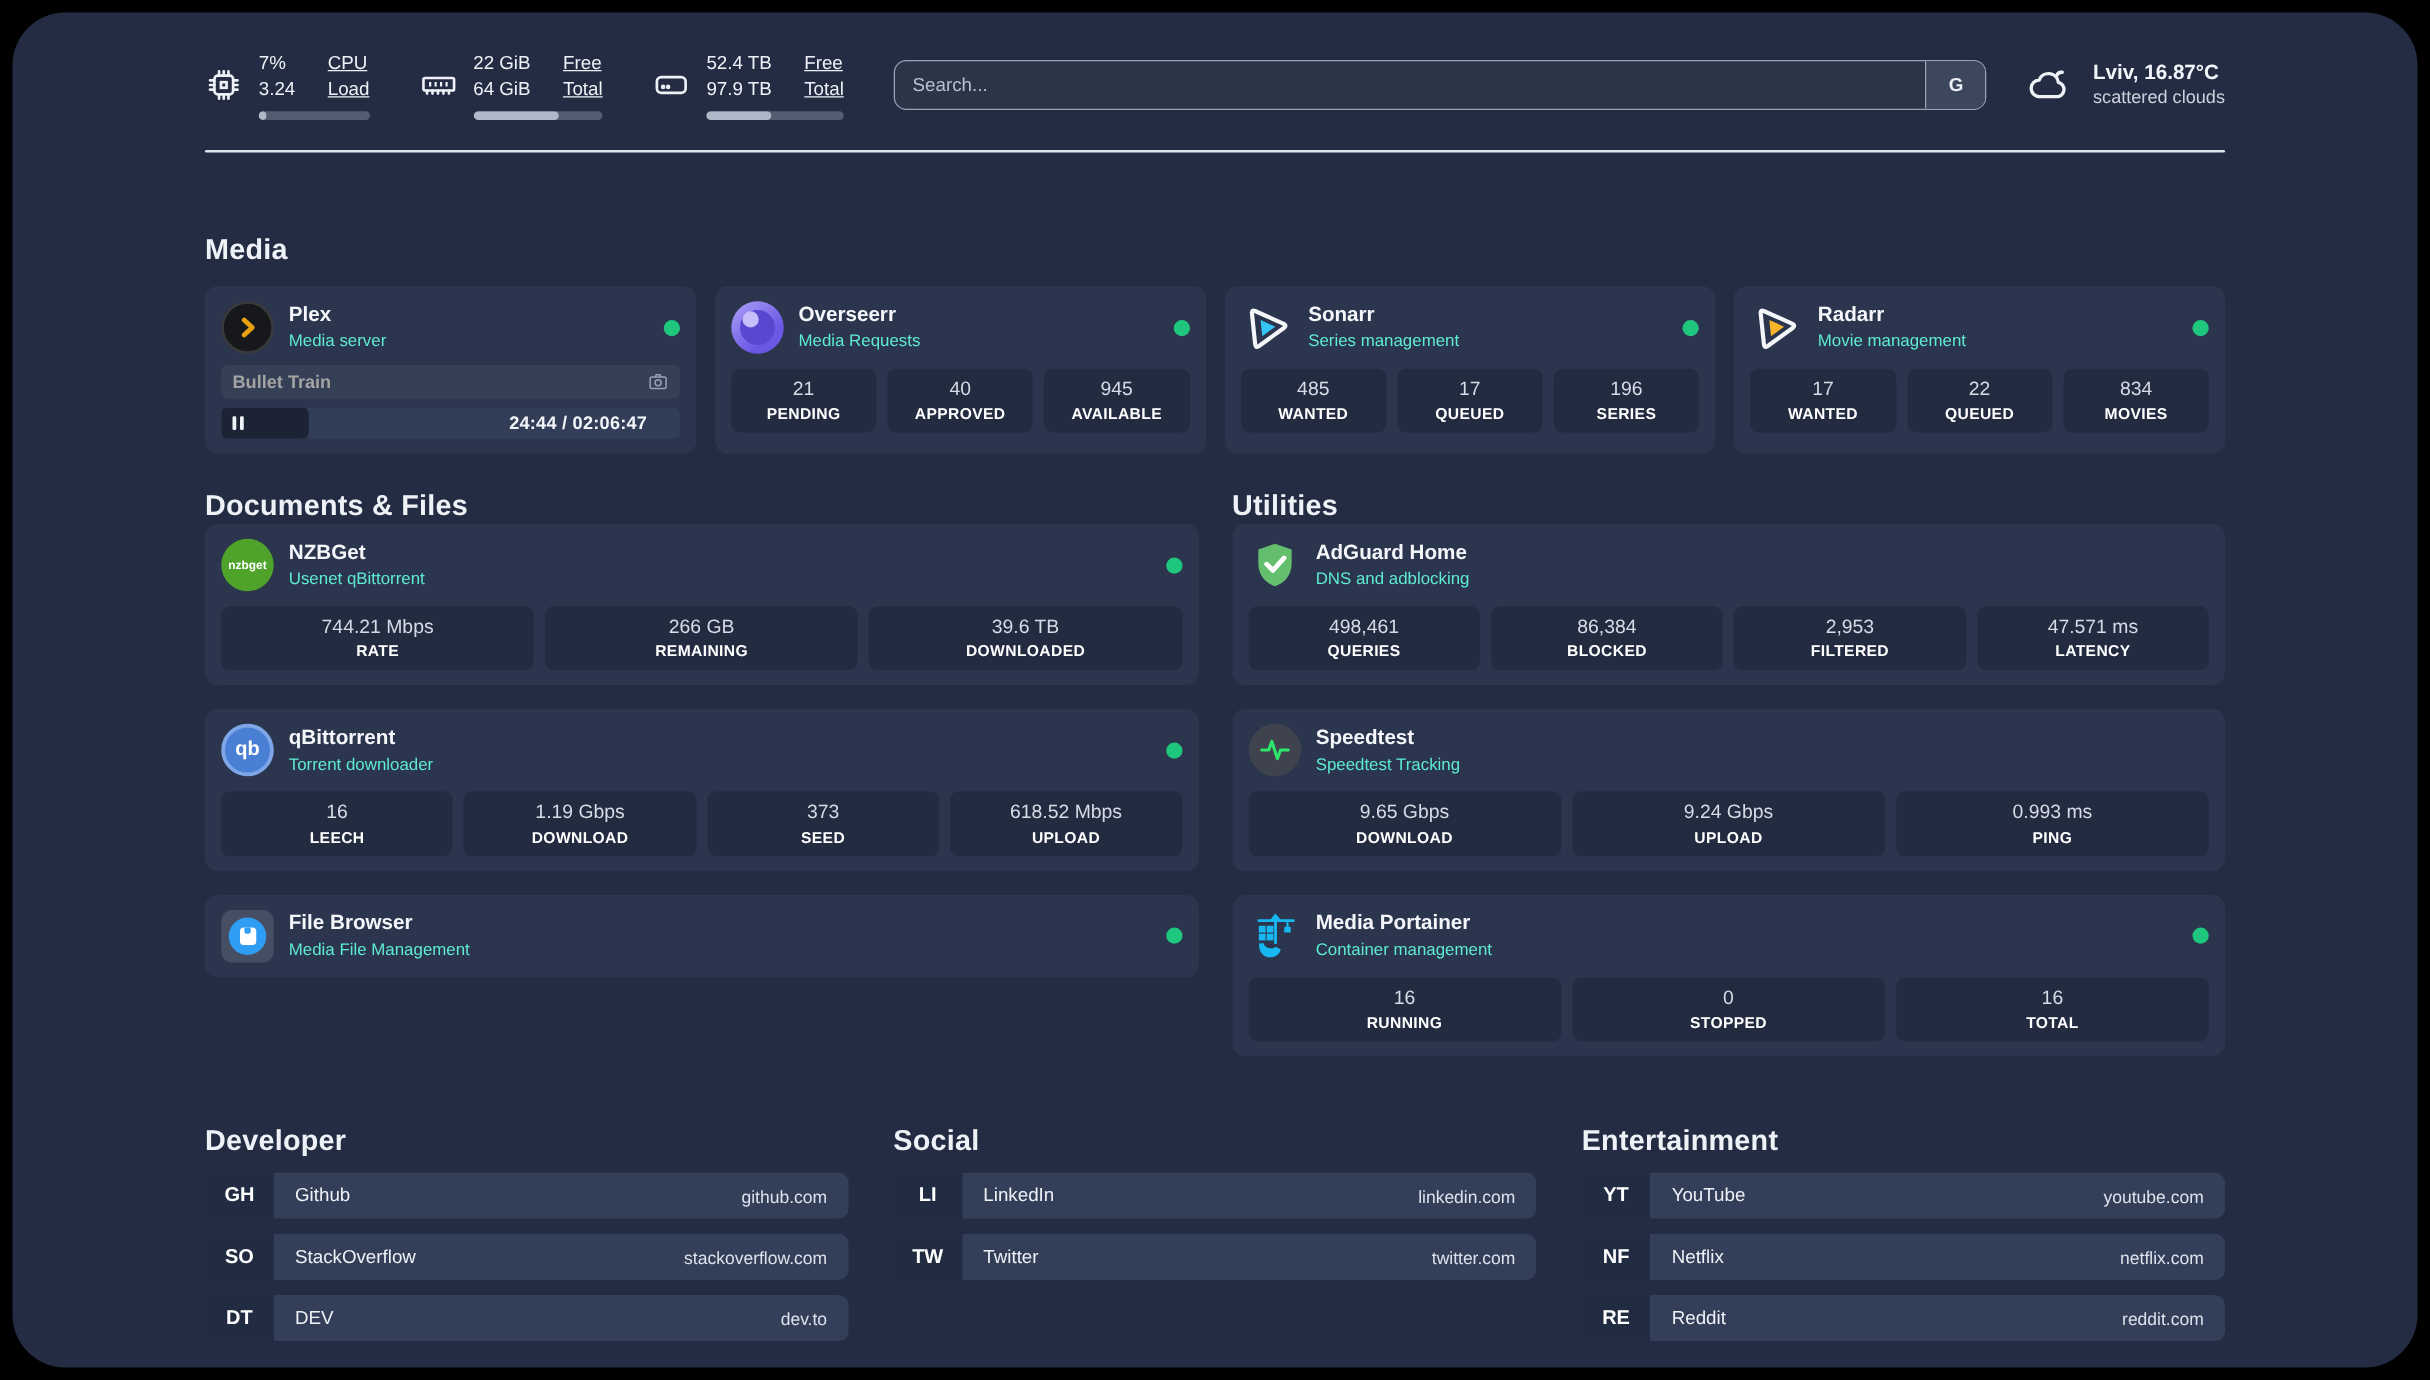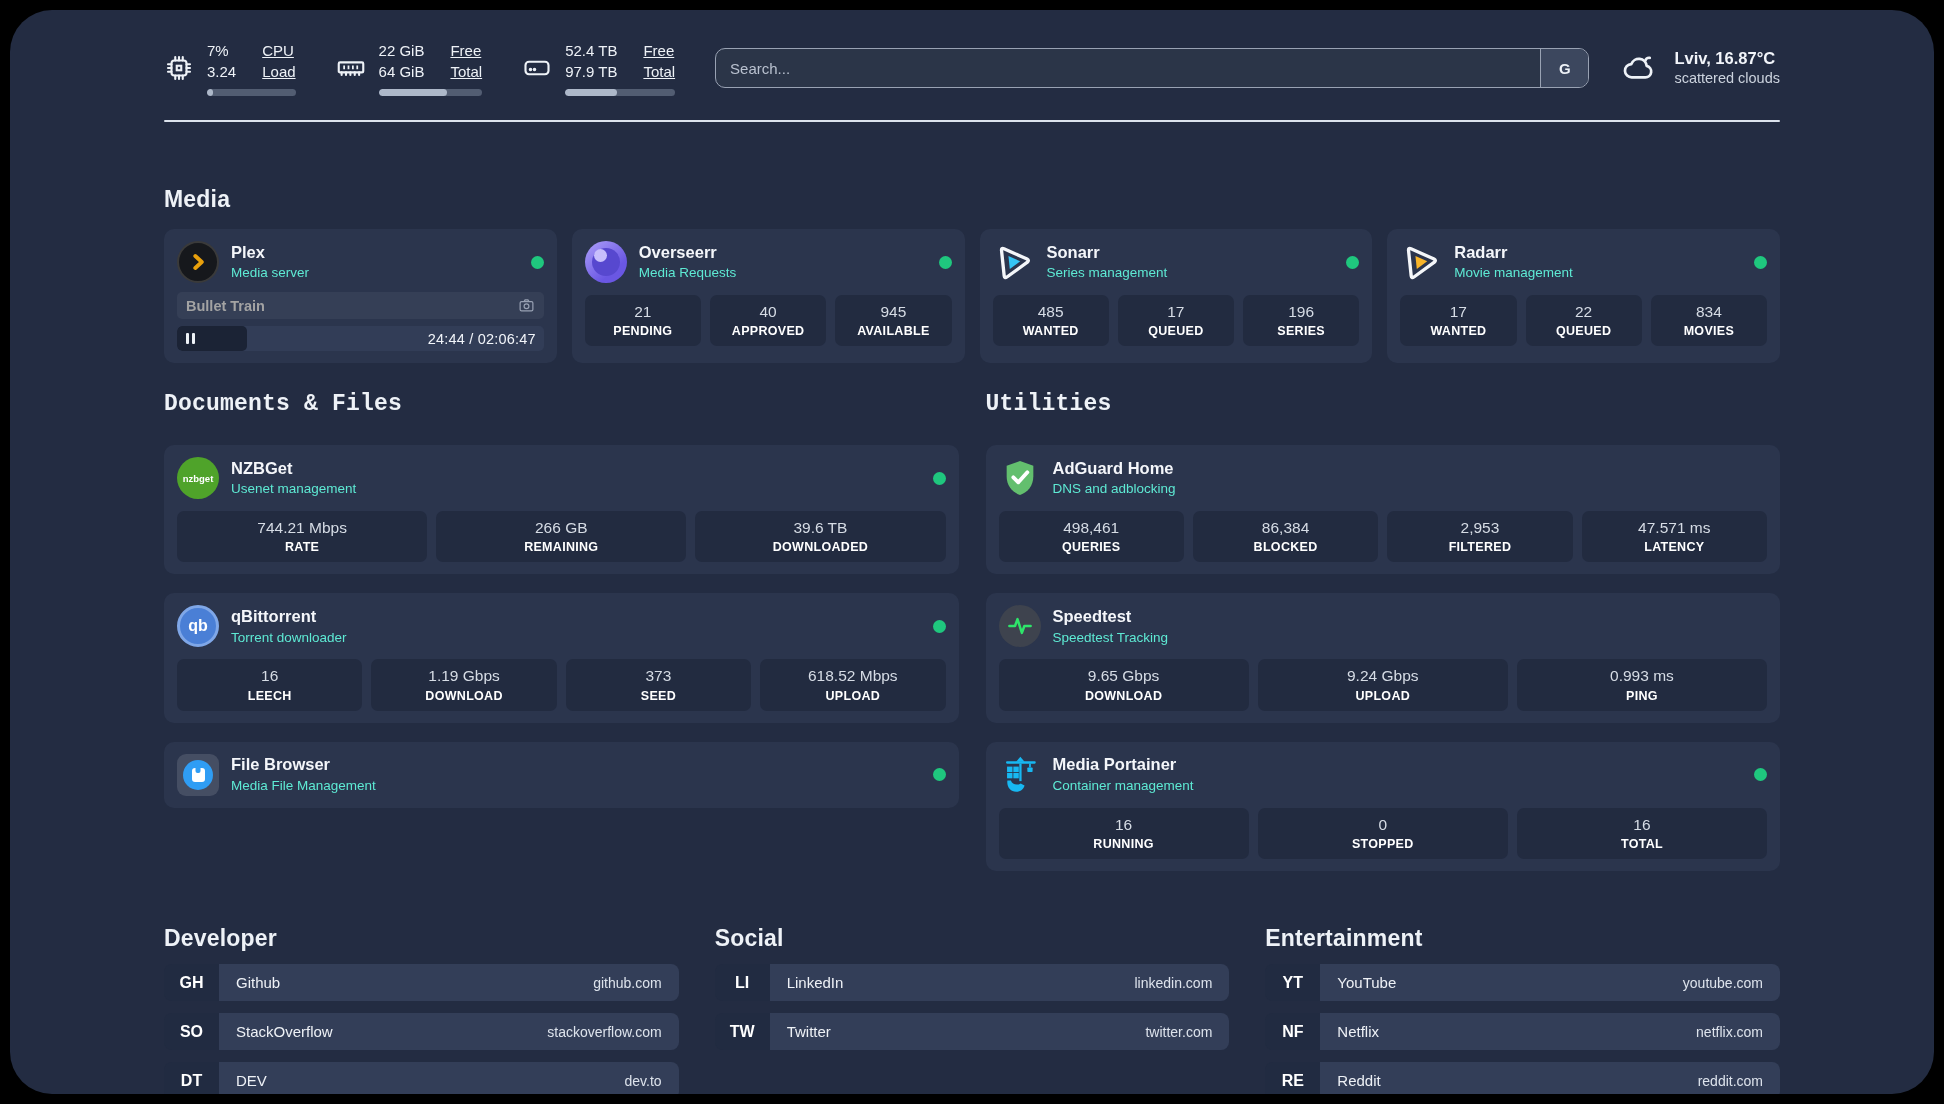--- a/index.html
+++ b/index.html
@@ -26,21 +26,21 @@
   .weather{display:flex;align-items:center;gap:13px;}
   .weather-ic{width:44px;height:34px;flex:0 0 auto;}
   .w-loc{color:#f2f5fa;font-size:16.5px;font-weight:600;line-height:1.3;}
   .w-cond{color:#ccd3de;font-size:14.5px;line-height:1.3;}
   .separator{margin-top:24px;height:2px;background:#dce3ed;border-radius:1px;}
   
   .sec-title{margin:0;color:#eef2f7;font-size:23px;font-weight:600;letter-spacing:.2px;}
   .sec-title.first{margin-top:64px;}
   .grid4{display:grid;grid-template-columns:repeat(4,1fr);gap:15px;margin-top:16px;}
   .two-col{display:grid;grid-template-columns:1fr 1fr;gap:27px;margin-top:28px;align-items:start;}
-  .col .sec-title{margin-bottom:28px;font-family:Liberation Mono, monospace;}
+  .col .sec-title{margin-bottom:1px;}
   .col .card + .card{margin-top:19px;}
   
   .card{background:#2b354d;border-radius:10px;padding:12px 13px;cursor:pointer;}
   .card-head{display:flex;align-items:center;gap:12px;}
   .app-icon{width:42px;height:42px;flex:0 0 auto;display:flex;align-items:center;justify-content:center;position:relative;}
   .app-meta{display:flex;flex-direction:column;}
   .app-name{color:#f4f6fa;font-size:16.5px;font-weight:600;line-height:1.2;}
   .app-desc{color:#5eead4;font-size:13.5px;margin-top:3px;line-height:1.2;}
   .dot{width:13px;height:13px;border-radius:50%;background:var(--accent_green,#1fc77e);margin-left:auto;align-self:center;}
   .stats{display:flex;gap:9px;margin-top:12px;}
@@ -51,21 +51,21 @@
   .media-row{margin-top:9px;height:27px;display:flex;align-items:center;padding:0 9px;
     background:rgba(255,255,255,.05);border-radius:5px;}
   .np-title{color:#a3a3a3;font-size:14.5px;font-weight:600;}
   .cam{margin-left:auto;width:17px;height:17px;cursor:pointer;}
   .player-row{margin-top:7px;height:25px;background:#323d57;border-radius:5px;position:relative;
     display:flex;align-items:center;overflow:hidden;}
   .player-fill{height:100%;background:#1b2335;border-radius:5px;display:flex;align-items:center;
     padding-left:9px;box-sizing:border-box;}
   .pause-btn{background:none;border:none;display:flex;gap:3px;padding:0;cursor:pointer;}
   .pause-btn span{width:3px;height:11px;background:#eef2f7;border-radius:1px;display:block;}
-  .time{position:absolute;right:8px;color:#f2f5fa;font-size:14.5px;font-weight:400;letter-spacing:.2px;}
+  .time{position:absolute;right:26px;color:#f2f5fa;font-size:14.5px;font-weight:700;letter-spacing:.2px;}
   
   .icon-plex{background:#16181c;border-radius:50%;border:2px solid #3a3a3a;box-sizing:border-box;}
   .icon-overseerr{border-radius:50%;background:linear-gradient(140deg,#a99bf8 5%,#6a57e3 70%);overflow:hidden;}
   .icon-overseerr::before{content:"";position:absolute;inset:7px;border-radius:50%;background:#5748cf;}
   .icon-overseerr::after{content:"";position:absolute;top:8px;left:9px;width:13px;height:13px;border-radius:50%;background:#c7befc;}
   .arr-svg{width:42px;height:42px;}
   .arr-outline{fill:none;stroke:#f4f6f9;stroke-width:1.9;stroke-linejoin:round;}
   .sonarr-tri{fill:var(--sonarr_cyan,#35c5f4);}
   .radarr-tri{fill:var(--radarr_yellow,#f9b529);}
   .icon-nzbget{background:var(--nzbget_green,#4fa32a);border-radius:50%;}
@@ -316,21 +316,21 @@
     <div class="col">
       <h2 class="sec-title">Documents &amp; Files</h2>
 
       <div class="card">
         <div class="card-head">
           <div class="app-icon icon-nzbget">
             <span class="nzb-text">nzbget</span>
             </div>
           <div class="app-meta">
             <div class="app-name">NZBGet</div>
-            <div class="app-desc">Usenet management</div>
+            <div class="app-desc">Usenet qBittorrent</div>
           </div>
           <span class="dot"></span>
         </div>
         <div class="stats">
           <div class="stat">
             <div class="v">744.21 Mbps</div>
               <div class="l">RATE</div>
             </div>
           <div class="stat">
             <div class="v">266 GB</div>

